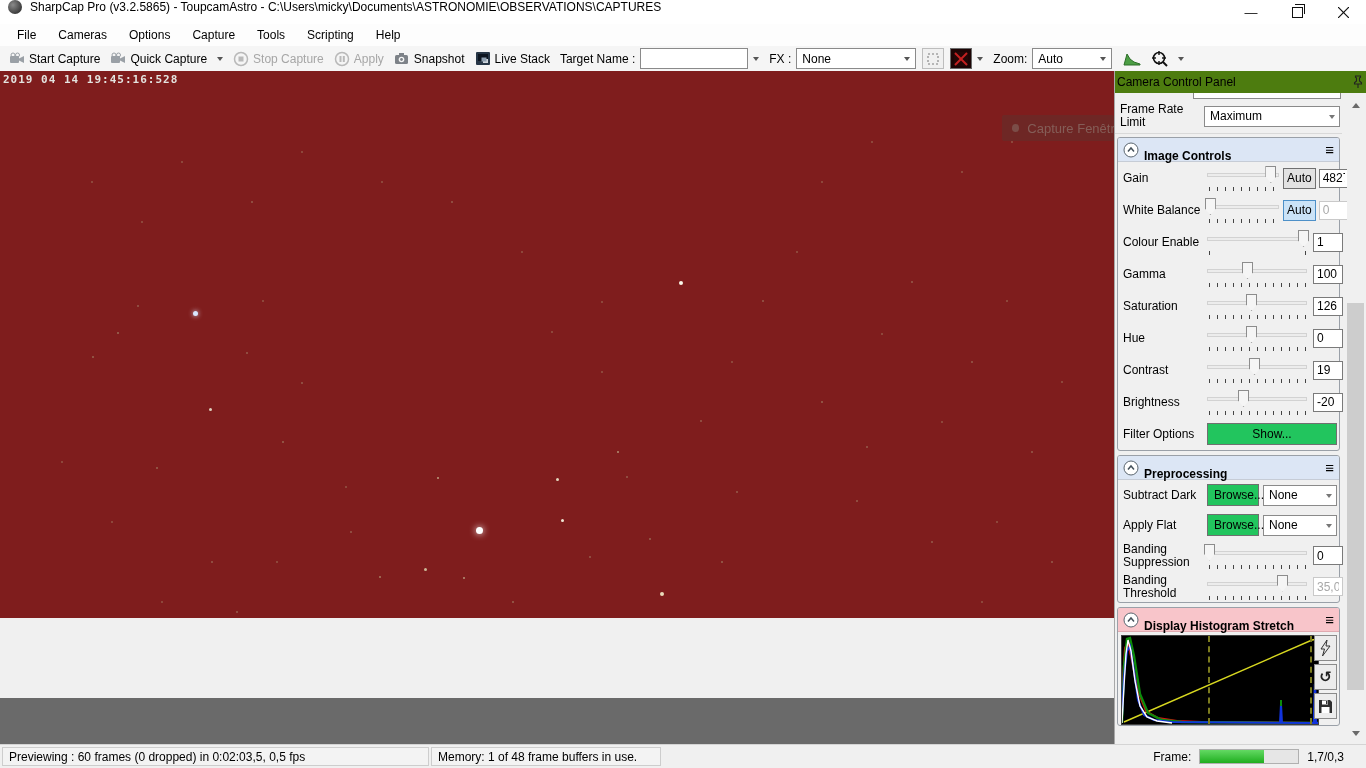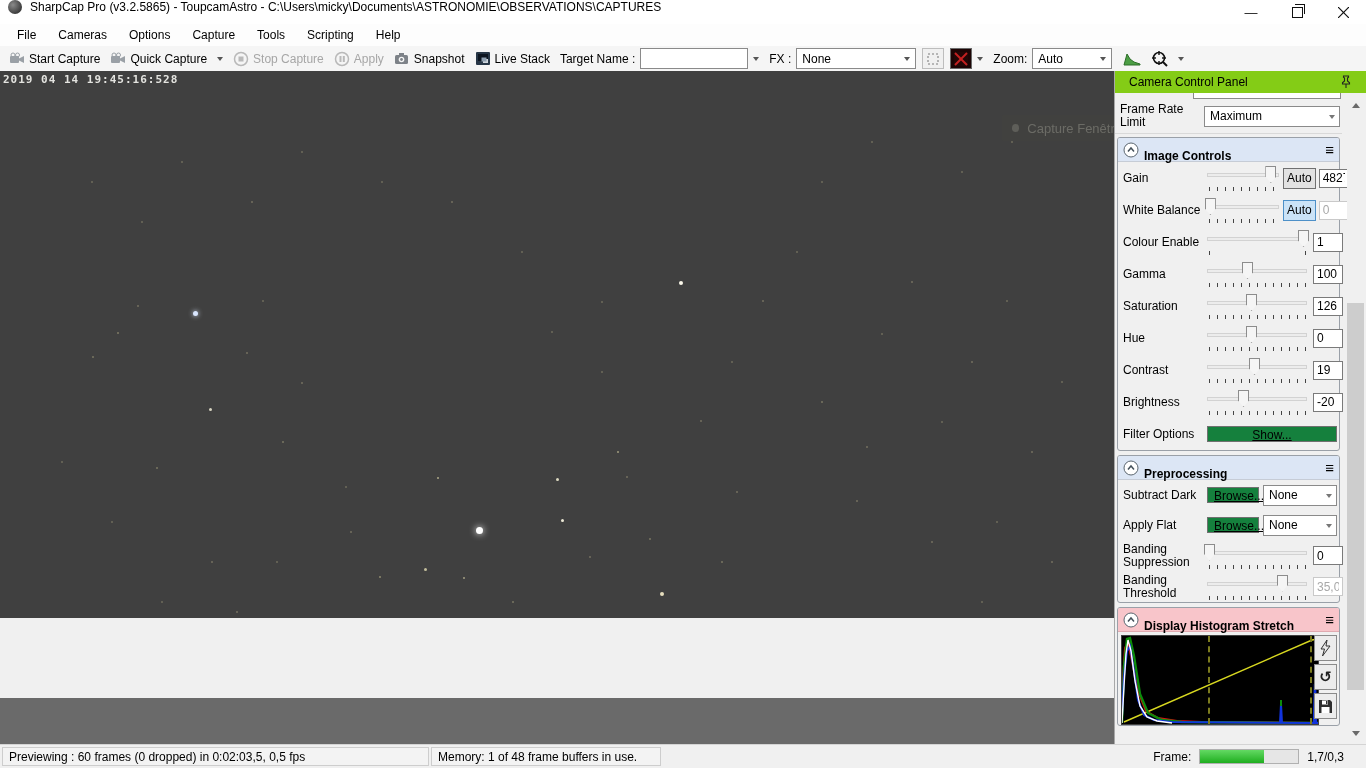--- a/index.html
+++ b/index.html
@@ -33,34 +33,34 @@
   .chev.lite{border-top-color:#777;}
   .combo{position:relative;height:21px;border:1px solid #8a8a8a;background:#fff;
          display:flex;align-items:center;padding:0 18px 0 5px;box-sizing:border-box;}
   .combo .cchev{position:absolute;right:5px;top:8px;}
   .tbtn{width:22px;height:21px;border:1px solid #bdbdbd;background:#f0f0f0;
         display:flex;align-items:center;justify-content:center;box-sizing:border-box;}
   input.tinput{height:21px;border:1px solid #8a8a8a;background:#fff;box-sizing:border-box;
         font:12px "Liberation Sans",sans-serif;padding:0 4px;}
   
   #viewport{position:absolute;top:71px;left:0;width:1114px;height:547px;
-            background:#404040;overflow:hidden;}
+            background:#7f1d1d;overflow:hidden;}
   #stamp{position:absolute;top:2px;left:3px;font:bold 11px "DejaVu Sans Mono",monospace;
          color:#e4e4e0;letter-spacing:1px;}
   .star{position:absolute;border-radius:50%;}
   #ghost{position:absolute;left:1002px;top:44px;width:112px;height:26px;
          background:rgba(70,70,62,0.28);display:flex;align-items:center;gap:8px;
          padding-left:10px;box-sizing:border-box;border-radius:2px;}
   #ghost .gdot{width:8px;height:8px;border-radius:50%;background:rgba(150,150,138,0.35);}
   #ghost .gtxt{color:rgba(160,160,148,0.45);font-size:13px;white-space:nowrap;overflow:hidden;}
   #grayband{position:absolute;top:698px;left:0;width:1114px;height:46px;background:#6a6a6a;}
   
   #panel{position:absolute;top:71px;left:1114px;width:252px;height:673px;background:#f0f0f0;
          border-left:1px solid #a8a8a8;box-sizing:border-box;}
-  #phead{height:22px;display:flex;align-items:center;padding:0 14px;background:#84cc16;}
+  #phead{height:22px;display:flex;align-items:center;padding:0 2px;background:#4d7c0f;}
   #phead .ptitle{flex:1;}
   #pcontent{position:absolute;top:22px;left:0;width:227px;bottom:0;}
   #pscroll{position:absolute;top:26px;right:2px;width:17px;bottom:2px;background:#f0f0f0;}
   .sarrow{position:absolute;left:0;width:17px;height:17px;background:#f0f0f0;
           display:flex;align-items:center;justify-content:center;}
   .sarrow.up{top:0;}
   .sarrow.down{bottom:0;}
   .tri-up{width:0;height:0;border-left:4px solid transparent;border-right:4px solid transparent;
           border-bottom:5px solid #6a6a6a;}
   .tri-down{width:0;height:0;border-left:4px solid transparent;border-right:4px solid transparent;
@@ -84,22 +84,22 @@
          background:repeating-linear-gradient(90deg,#444 0 1px,transparent 1px 8px);}
   .ticks2{position:absolute;bottom:1px;left:2px;right:1px;height:4px;
          background:linear-gradient(90deg,#444 0 1px,transparent 1px);}
   .ticks2:after{content:"";position:absolute;right:0;top:0;width:1px;height:4px;background:#444;}
   input.val{width:30px;height:19px;border:1px solid #7a7a7a;background:#fff;box-sizing:border-box;
          font:12px "Liberation Sans",sans-serif;padding:0 3px;}
   input.val.dis{color:#a8a8a8;border-color:#c9c9c9;}
   .autobtn{height:21px;padding:0 3px;border:1px solid #707070;background:#e2e2e2;
          font:12px "Liberation Sans",sans-serif;margin-right:3px;}
   .autobtn.hl{background:#cbe3f7;border-color:#4d90c8;}
-  .pbtn{height:16px;border:1px solid #707070;background:#15803d;
-        font:12px "Liberation Sans",sans-serif;text-decoration:underline;}
+  .pbtn{height:22px;border:1px solid #707070;background:#22c55e;
+        font:12px "Liberation Sans",sans-serif;}
   
   .group{border:1px solid #9aa0a8;border-radius:3px;margin:3px 2px 4px 2px;background:#f0f0f0;}
   .ghead{display:flex;align-items:center;gap:5px;height:23px;background:#dce6f5;
          border-bottom:1px solid #c6ccd6;border-radius:2px 2px 0 0;padding:0 5px;}
   .ghead.pink{background:#f8c5ca;border-bottom-color:#e0aab0;}
   .gtitle{font-weight:bold;margin-top:13px;}
   .burger{margin-left:auto;font-size:15px;font-weight:bold;line-height:1;}
   .pcombo{position:relative;height:21px;border:1px solid #8a8a8a;background:#fff;
          display:flex;align-items:center;padding:0 16px 0 5px;box-sizing:border-box;flex:1;}
   .pcombo .cchev{position:absolute;right:4px;top:8px;}

